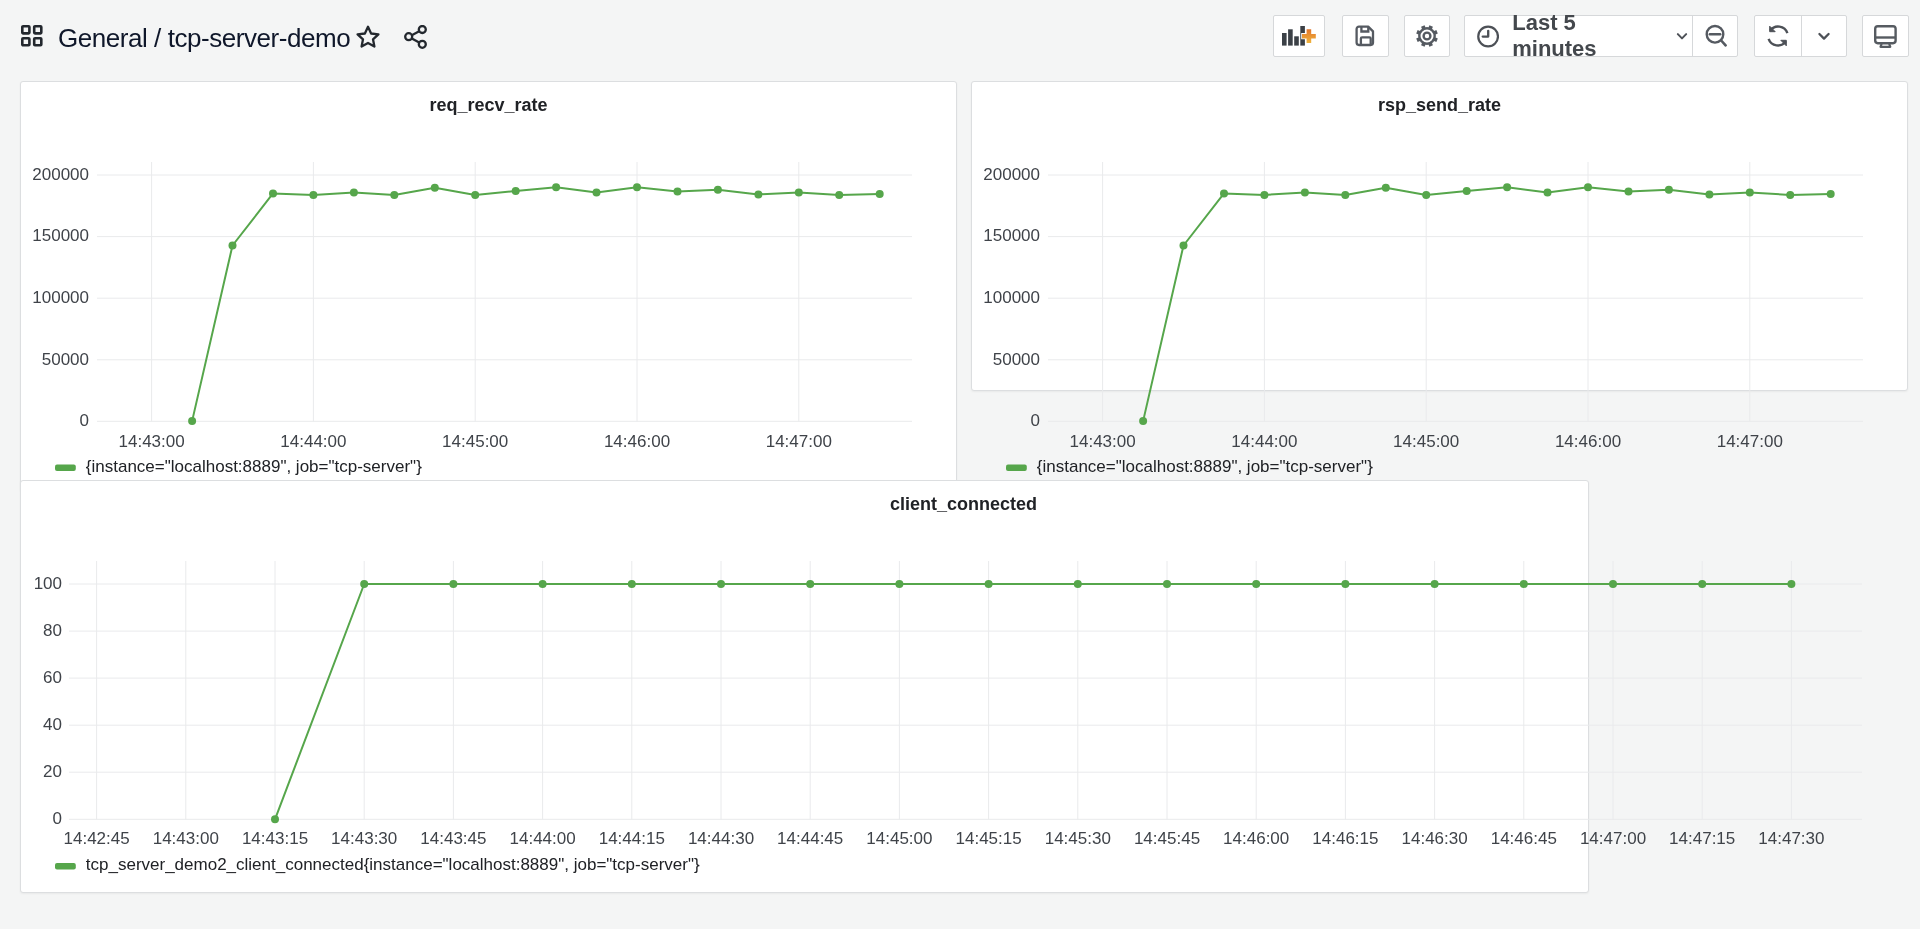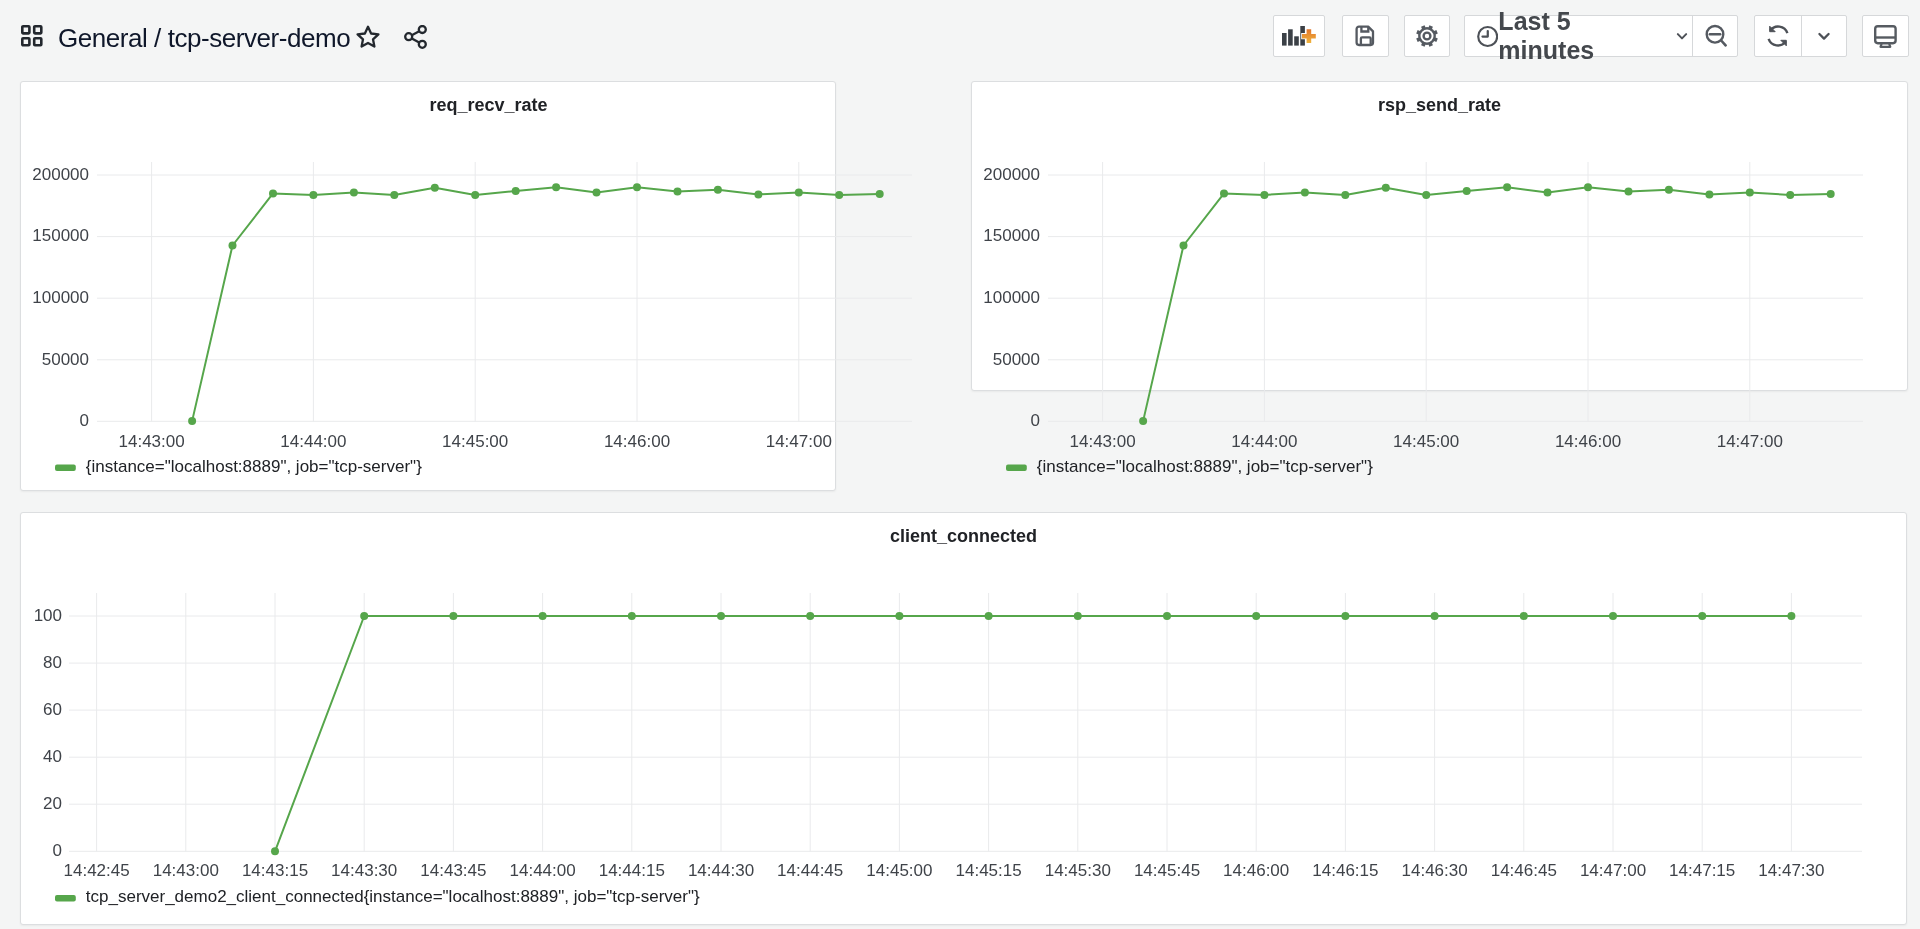--- a/index.html
+++ b/index.html
@@ -52,21 +52,21 @@
       <circle cx="13" cy="13" r="7.7" fill="#fff" stroke="#555a61" stroke-width="2.4"></circle>
       <circle cx="13" cy="13" r="3.4" fill="none" stroke="#555a61" stroke-width="2.4"></circle>
     </svg>
   </div>
 <div class="btn" style="left:1464px;top:15px;width:274px;height:42px;justify-content:flex-start">
     <div style="display:flex;align-items:center;height:100%;padding-left:12px;width:227px">
       <svg width="23" height="23" viewBox="0 0 23 23">
         <circle cx="11.5" cy="11.5" r="10.2" fill="none" stroke="#4d5157" stroke-width="2.3"></circle>
         <path d="M11.6 5.6 V11.6 H5.9" fill="none" stroke="#4d5157" stroke-width="2.4" stroke-linecap="round" stroke-linejoin="round"></path>
       </svg>
-      <span style="font-size:25px;font-weight:bold;color:#44484d;">Last 5 minutes</span>
+      <span style="font-size:22px;font-weight:bold;color:#44484d;margin-left:13px">Last 5 minutes</span>
       <span style="margin-left:11px;display:flex">
         <svg width="20" height="20" viewBox="0 0 24 24">
           <path d="M7 9.8 L12 14.8 L17 9.8" fill="none" stroke="#4d5157" stroke-width="2.4" stroke-linecap="round" stroke-linejoin="round"></path>
         </svg>
       </span>
     </div>
     <div style="width:1px;height:100%;background:#d6d8da"></div>
     <div style="display:flex;align-items:center;justify-content:center;flex:1;height:100%">
       <svg width="23" height="24" viewBox="0 0 23 24">
         <circle cx="11" cy="10.3" r="8.3" fill="none" stroke="#555a61" stroke-width="2.4"></circle>
@@ -91,21 +91,21 @@
       </svg>
     </div>
   </div>
 <div class="btn" style="left:1862px;top:15px;width:47px;height:42px">
     <svg width="23" height="23" viewBox="0 0 23 23">
       <rect x="1.2" y="1.2" width="20.4" height="17" rx="2.6" fill="none" stroke="#565b61" stroke-width="2.4"></rect>
       <line x1="1.8" y1="12.5" x2="21" y2="12.5" stroke="#565b61" stroke-width="2.4"></line>
       <path d="M7.6 18.8 L6.5 21.8 H16.3 L15.2 18.8" fill="none" stroke="#565b61" stroke-width="2.2" stroke-linejoin="round"></path>
     </svg>
   </div>
-<div class="panel" style="left:20px;top:81px;width:816px;height:410px">
+<div class="panel" style="left:20px;top:81px;width:937px;height:410px">
     <svg width="935" height="408" viewBox="0 0 935 408" style="position:absolute;left:0;top:0">
       <text x="467.5" y="28.5" font-size="18" text-anchor="middle" font-weight="bold" fill="#202226" font-family="&quot;Liberation Sans&quot;, sans-serif">req_recv_rate</text>
       <line x1="76" y1="93.0" x2="891" y2="93.0" stroke="#e9eaec" stroke-width="1" stroke-linecap="butt"></line>
       <line x1="76" y1="154.6" x2="891" y2="154.6" stroke="#e9eaec" stroke-width="1" stroke-linecap="butt"></line>
       <line x1="76" y1="216.2" x2="891" y2="216.2" stroke="#e9eaec" stroke-width="1" stroke-linecap="butt"></line>
       <line x1="76" y1="277.8" x2="891" y2="277.8" stroke="#e9eaec" stroke-width="1" stroke-linecap="butt"></line>
       <line x1="76" y1="339.3" x2="891" y2="339.3" stroke="#e9eaec" stroke-width="1" stroke-linecap="butt"></line>
       <line x1="130.6" y1="80" x2="130.6" y2="339.3" stroke="#e9eaec" stroke-width="1" stroke-linecap="butt"></line>
       <line x1="292.4" y1="80" x2="292.4" y2="339.3" stroke="#e9eaec" stroke-width="1" stroke-linecap="butt"></line>
       <line x1="454.2" y1="80" x2="454.2" y2="339.3" stroke="#e9eaec" stroke-width="1" stroke-linecap="butt"></line>
@@ -183,21 +183,21 @@
       <circle cx="656.5" cy="109.4" r="4" fill="#56A64B"></circle>
       <circle cx="696.9" cy="107.8" r="4" fill="#56A64B"></circle>
       <circle cx="737.4" cy="112.4" r="4" fill="#56A64B"></circle>
       <circle cx="777.8" cy="110.4" r="4" fill="#56A64B"></circle>
       <circle cx="818.2" cy="112.9" r="4" fill="#56A64B"></circle>
       <circle cx="858.7" cy="111.9" r="4" fill="#56A64B"></circle>
       <rect x="34" y="382.5" width="20.8" height="6.5" rx="2" fill="#56A64B"></rect>
       <text x="64.8" y="390" font-size="17" text-anchor="start" font-weight="normal" fill="#202226" font-family="&quot;Liberation Sans&quot;, sans-serif">{instance="localhost:8889", job="tcp-server"}</text>
     </svg>
   </div>
-<div class="panel" style="left:20px;top:512px;width:1887px;height:412.5px">
+<div class="panel" style="left:20px;top:480px;width:1569px;height:412.5px">
     <svg width="1885" height="410" viewBox="0 0 1885 410" style="position:absolute;left:0;top:0">
       <text x="942.5" y="28.5" font-size="18" text-anchor="middle" font-weight="bold" fill="#202226" font-family="&quot;Liberation Sans&quot;, sans-serif">client_connected</text>
       <line x1="48" y1="103.0" x2="1841" y2="103.0" stroke="#e9eaec" stroke-width="1" stroke-linecap="butt"></line>
       <line x1="48" y1="150.1" x2="1841" y2="150.1" stroke="#e9eaec" stroke-width="1" stroke-linecap="butt"></line>
       <line x1="48" y1="197.1" x2="1841" y2="197.1" stroke="#e9eaec" stroke-width="1" stroke-linecap="butt"></line>
       <line x1="48" y1="244.2" x2="1841" y2="244.2" stroke="#e9eaec" stroke-width="1" stroke-linecap="butt"></line>
       <line x1="48" y1="291.2" x2="1841" y2="291.2" stroke="#e9eaec" stroke-width="1" stroke-linecap="butt"></line>
       <line x1="48" y1="338.3" x2="1841" y2="338.3" stroke="#e9eaec" stroke-width="1" stroke-linecap="butt"></line>
       <line x1="75.6" y1="80" x2="75.6" y2="338.3" stroke="#e9eaec" stroke-width="1" stroke-linecap="butt"></line>
       <line x1="164.8" y1="80" x2="164.8" y2="338.3" stroke="#e9eaec" stroke-width="1" stroke-linecap="butt"></line>

